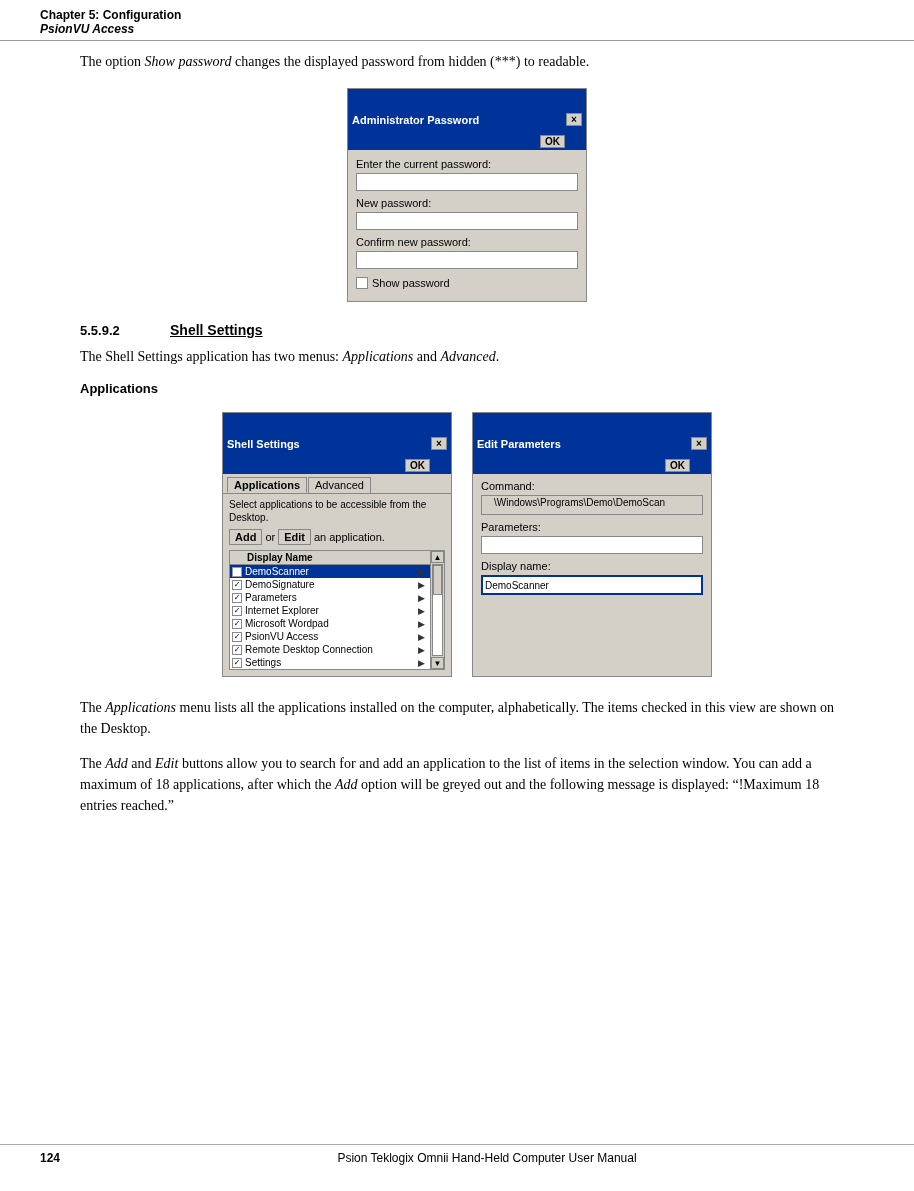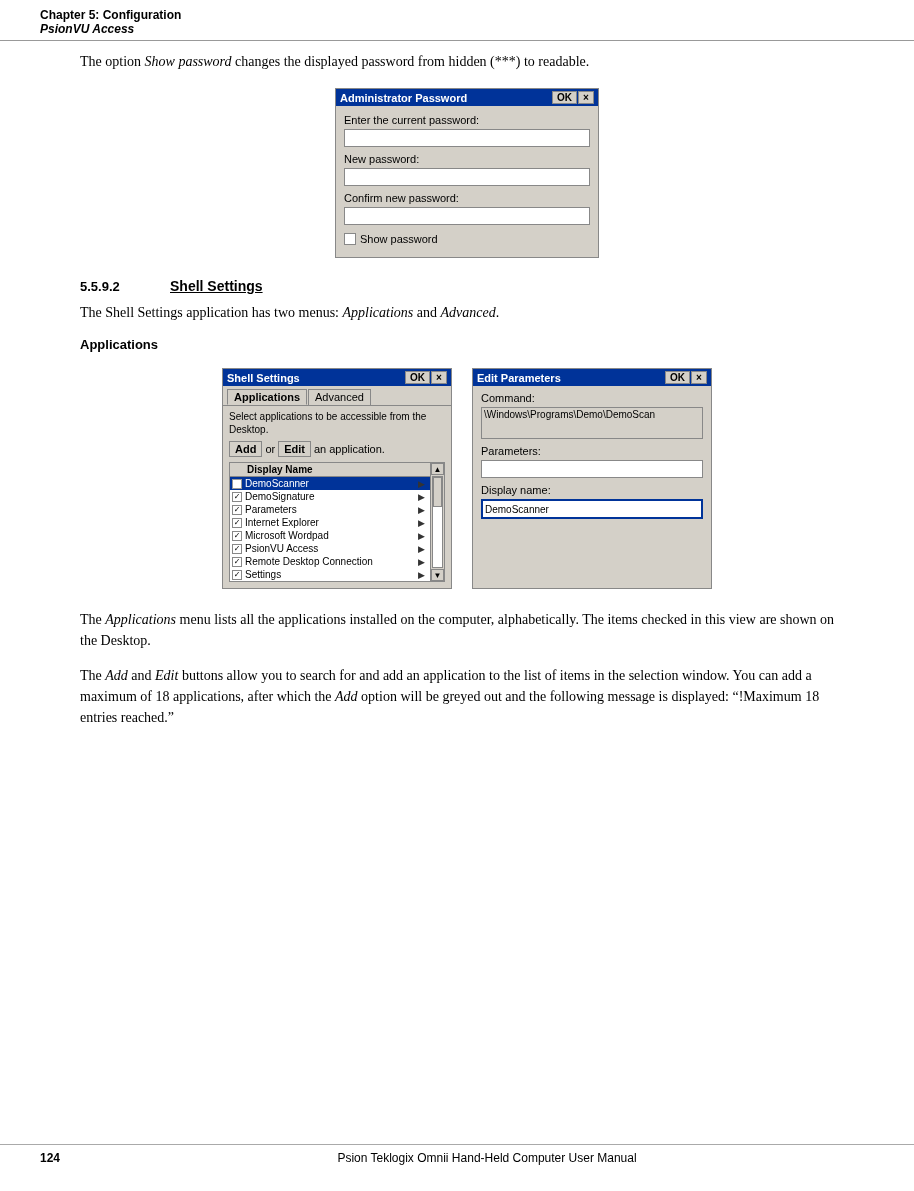--- a/index.html
+++ b/index.html
@@ -76,21 +76,21 @@
 
     .dialog {
       background: #d4d0c8;
       border: 1px solid #888;
       font-family: Arial, sans-serif;
       font-size: 11px;
     }
 
     
     .admin-dialog {
-      width: 264px;
+      width: 240px;
     }
 
     .dialog-titlebar {
       background: #003399;
       color: #fff;
       font-size: 11px;
       font-weight: bold;
       padding: 2px 4px;
       display: flex;
       align-items: center;
@@ -109,20 +109,21 @@
 
     .ok-btn {
       background: #d4d0c8;
       border: 1px solid #888;
       color: #000;
       font-size: 10px;
       padding: 0 4px;
       font-weight: bold;
       min-width: 20px;
       text-align: center;
+      margin-top: 44px;
     }
 
     .close-btn {
       background: #d4d0c8;
       border: 1px solid #888;
       color: #000;
       font-size: 10px;
       padding: 0 3px;
       min-width: 16px;
       text-align: center;
@@ -339,22 +340,22 @@
     }
     .edit-label:first-child {
       margin-top: 0;
     }
 
     .edit-value {
       width: 100%;
       background: #d4d0c8;
       border: 1px solid #888;
       font-size: 10px;
-      padding: 1px 2px;
-      height: 32px;
+      padding: 1px 12px;
+      height: 20px;
     }
 
     .footer-page-num {
       font-family: Arial, sans-serif;
       font-size: 12px;
       font-weight: bold;
       min-width: 60px;
     }
 
     .footer-text {

